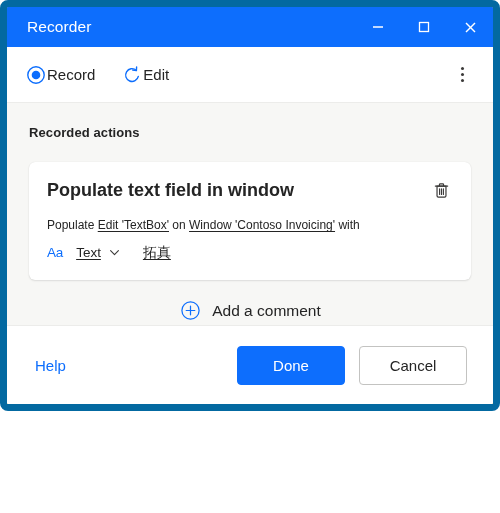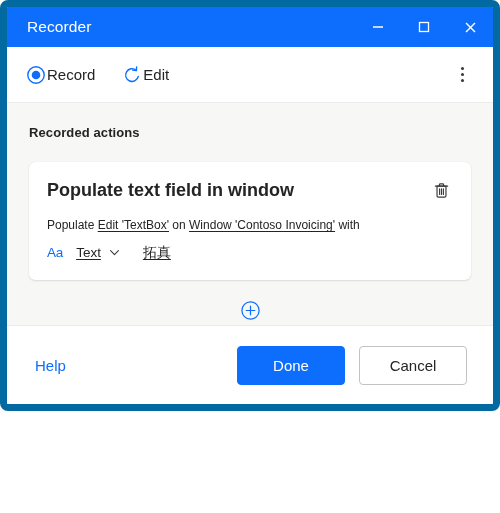--- a/index.html
+++ b/index.html
@@ -339,20 +339,21 @@
 
     </div>
 
     <div id="add-comment">
       <span id="add-comment-icon">
         <svg width="21" height="21" viewBox="0 0 22 22" aria-hidden="true">
           <circle cx="11" cy="11" r="9" fill="none" stroke="currentColor" stroke-width="1.3"></circle>
           <path d="M11 6.5v9M6.5 11h9" stroke="currentColor" stroke-width="1.3" stroke-linecap="round"></path>
         </svg>
       </span>
+      <span id="add-comment-label">Add a comment</span>
     </div>
 
   </div>
 
   <div id="footer">
     <span id="help-link">Help</span>
     <div id="footer-spacer"></div>
     <div class="btn" id="done-button">Done</div>
     <div class="btn" id="cancel-button">Cancel</div>
   </div>

